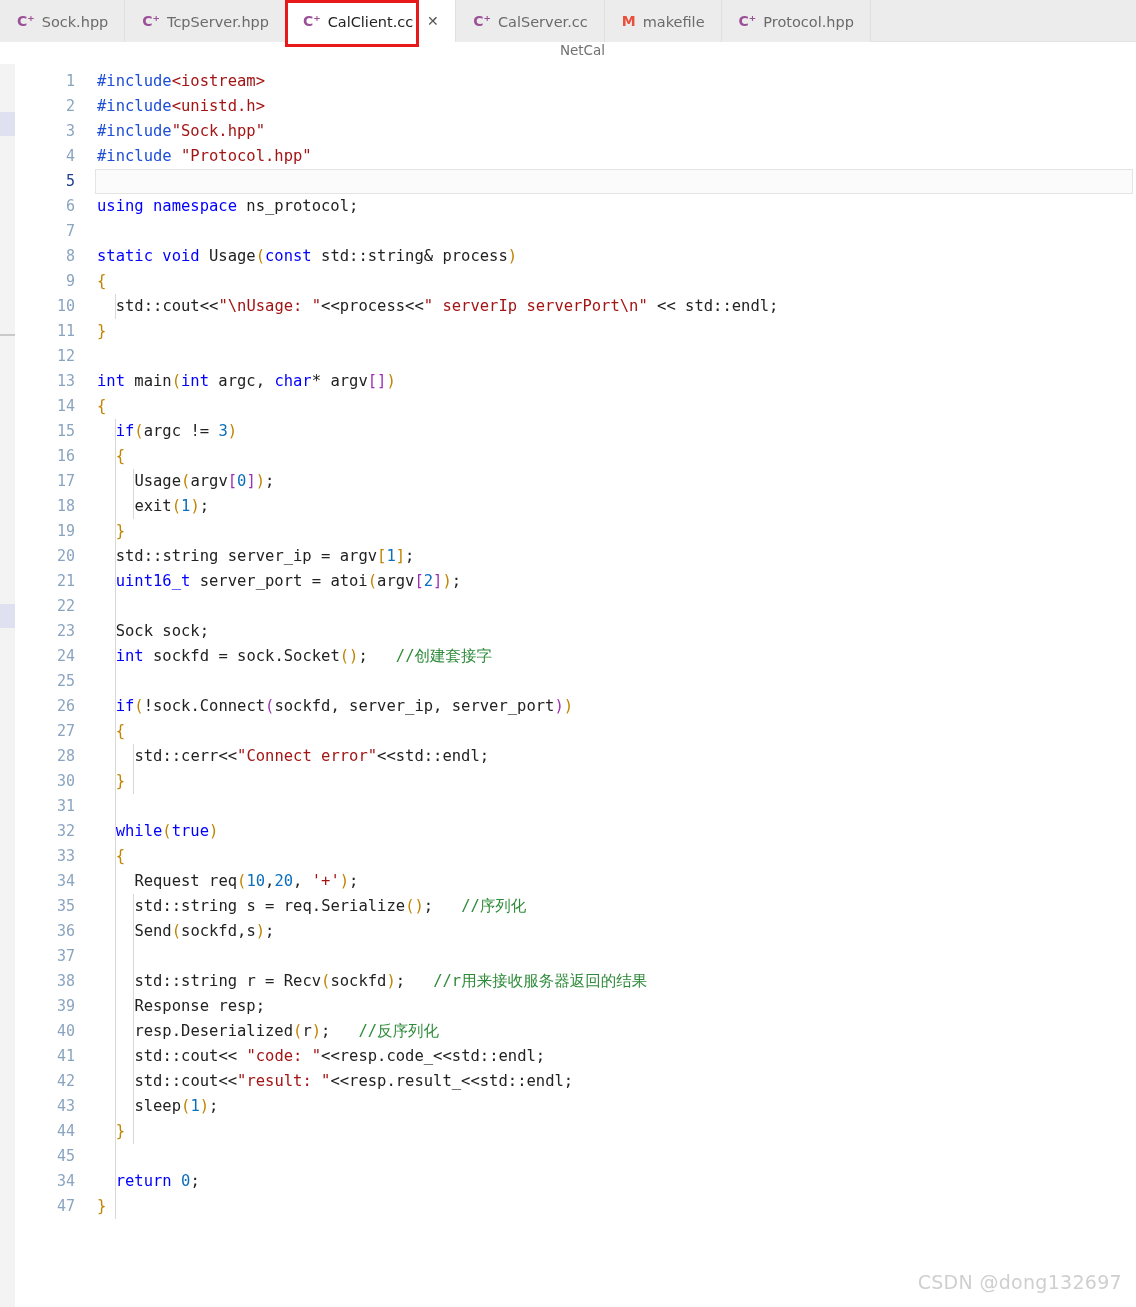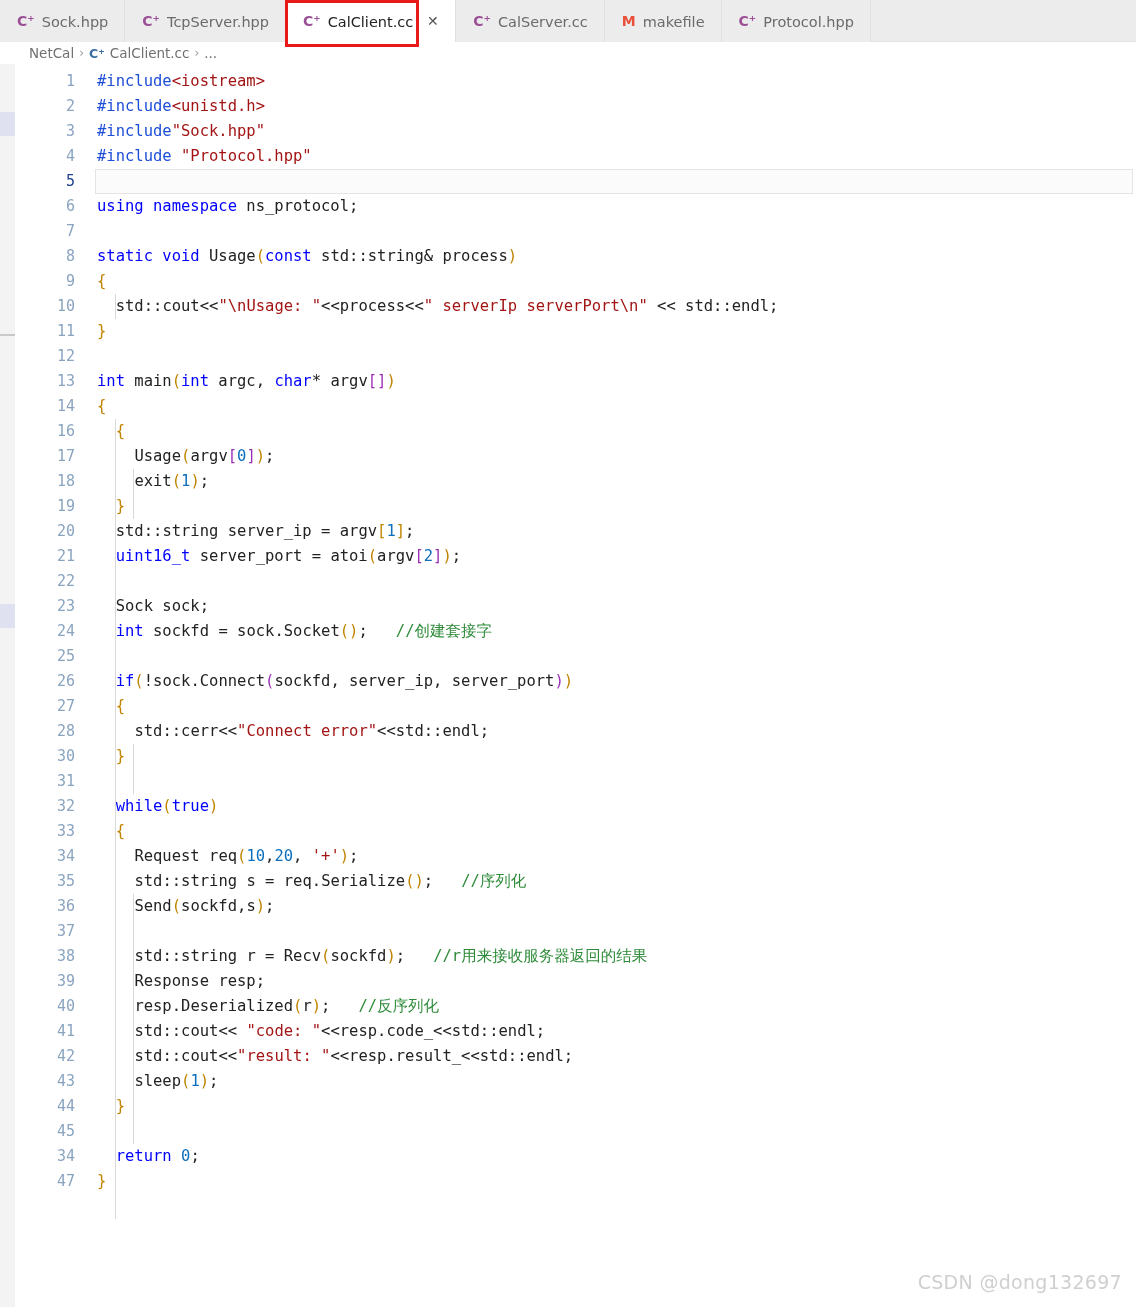--- a/index.html
+++ b/index.html
@@ -70,20 +70,21 @@
   #breadcrumb {
     height: 22px;
     background: #ffffff;
     display: flex;
     align-items: center;
     padding-left: 29px;
     gap: 5px;
     font-size: 13.5px;
     color: #707070;
     font-family: "DejaVu Sans", sans-serif;
+    flex-direction: column;
   }
   #breadcrumb .sep { color: #9a9a9a; font-size: 12px; }
   #breadcrumb .bicon { color: #3b6ea5; font-weight: bold; font-size: 12.5px; }
   #breadcrumb .crumb { cursor: pointer; }
 
   
   #editor-wrap {
     position: relative;
     height: 1243px;
     background: #ffffff;
@@ -228,20 +229,21 @@
       <div class="line current"><div class="currentbox"></div><span class="ln">5</span><span class="code"></span></div>
       <div class="line"><span class="ln">6</span><span class="code"><span class="k">using</span><span class="pl"> </span><span class="k">namespace</span><span class="pl"> </span><span class="pl">ns_protocol</span><span class="pl">;</span></span></div>
       <div class="line"><span class="ln">7</span><span class="code"></span></div>
       <div class="line"><span class="ln">8</span><span class="code"><span class="k">static</span><span class="pl"> </span><span class="k">void</span><span class="pl"> </span><span class="pl">Usage</span><span class="p1">(</span><span class="k">const</span><span class="pl"> </span><span class="pl">std</span><span class="pl">:</span><span class="pl">:</span><span class="pl">string</span><span class="pl">&amp;</span><span class="pl"> </span><span class="pl">process</span><span class="p1">)</span></span></div>
       <div class="line"><span class="ln">9</span><span class="code"><span class="p1">{</span></span></div>
       <div class="line"><span class="ln">10</span><span class="code"><span class="pl"> </span><span class="pl"> </span><span class="pl">std</span><span class="pl">:</span><span class="pl">:</span><span class="pl">cout</span><span class="pl">&lt;</span><span class="pl">&lt;</span><span class="str">"\nUsage: "</span><span class="pl">&lt;</span><span class="pl">&lt;</span><span class="pl">process</span><span class="pl">&lt;</span><span class="pl">&lt;</span><span class="str">" serverIp serverPort\n"</span><span class="pl"> </span><span class="pl">&lt;</span><span class="pl">&lt;</span><span class="pl"> </span><span class="pl">std</span><span class="pl">:</span><span class="pl">:</span><span class="pl">endl</span><span class="pl">;</span></span></div>
       <div class="line"><span class="ln">11</span><span class="code"><span class="p1">}</span></span></div>
       <div class="line"><span class="ln">12</span><span class="code"></span></div>
       <div class="line"><span class="ln">13</span><span class="code"><span class="k">int</span><span class="pl"> </span><span class="pl">main</span><span class="p1">(</span><span class="k">int</span><span class="pl"> </span><span class="pl">argc</span><span class="pl">,</span><span class="pl"> </span><span class="k">char</span><span class="pl">*</span><span class="pl"> </span><span class="pl">argv</span><span class="p2">[</span><span class="p2">]</span><span class="p1">)</span></span></div>
       <div class="line"><span class="ln">14</span><span class="code"><span class="p1">{</span></span></div>
+      <div class="line"><span class="ln">15</span><span class="code"><span class="pl"> </span><span class="pl"> </span><span class="k">if</span><span class="p1">(</span><span class="pl">argc</span><span class="pl"> </span><span class="pl">!</span><span class="pl">=</span><span class="pl"> </span><span class="num">3</span><span class="p1">)</span></span></div>
       <div class="line"><span class="ln">16</span><span class="code"><span class="pl"> </span><span class="pl"> </span><span class="p1">{</span></span></div>
       <div class="line"><span class="ln">17</span><span class="code"><span class="pl"> </span><span class="pl"> </span><span class="pl"> </span><span class="pl"> </span><span class="pl">Usage</span><span class="p1">(</span><span class="pl">argv</span><span class="p2">[</span><span class="num">0</span><span class="p2">]</span><span class="p1">)</span><span class="pl">;</span></span></div>
       <div class="line"><span class="ln">18</span><span class="code"><span class="pl"> </span><span class="pl"> </span><span class="pl"> </span><span class="pl"> </span><span class="pl">exit</span><span class="p1">(</span><span class="num">1</span><span class="p1">)</span><span class="pl">;</span></span></div>
       <div class="line"><span class="ln">19</span><span class="code"><span class="pl"> </span><span class="pl"> </span><span class="p1">}</span></span></div>
       <div class="line"><span class="ln">20</span><span class="code"><span class="pl"> </span><span class="pl"> </span><span class="pl">std</span><span class="pl">:</span><span class="pl">:</span><span class="pl">string</span><span class="pl"> </span><span class="pl">server_ip</span><span class="pl"> </span><span class="pl">=</span><span class="pl"> </span><span class="pl">argv</span><span class="p1">[</span><span class="num">1</span><span class="p1">]</span><span class="pl">;</span></span></div>
       <div class="line"><span class="ln">21</span><span class="code"><span class="pl"> </span><span class="pl"> </span><span class="k">uint16_t</span><span class="pl"> </span><span class="pl">server_port</span><span class="pl"> </span><span class="pl">=</span><span class="pl"> </span><span class="pl">atoi</span><span class="p1">(</span><span class="pl">argv</span><span class="p2">[</span><span class="num">2</span><span class="p2">]</span><span class="p1">)</span><span class="pl">;</span></span></div>
       <div class="line"><span class="ln">22</span><span class="code"></span></div>
       <div class="line"><span class="ln">23</span><span class="code"><span class="pl"> </span><span class="pl"> </span><span class="pl">Sock</span><span class="pl"> </span><span class="pl">sock</span><span class="pl">;</span></span></div>
       <div class="line"><span class="ln">24</span><span class="code"><span class="pl"> </span><span class="pl"> </span><span class="k">int</span><span class="pl"> </span><span class="pl">sockfd</span><span class="pl"> </span><span class="pl">=</span><span class="pl"> </span><span class="pl">sock</span><span class="pl">.</span><span class="pl">Socket</span><span class="p1">(</span><span class="p1">)</span><span class="pl">;</span><span class="pl"> </span><span class="pl"> </span><span class="pl"> </span><span class="cm">//创建套接字</span></span></div>
       <div class="line"><span class="ln">25</span><span class="code"></span></div>

